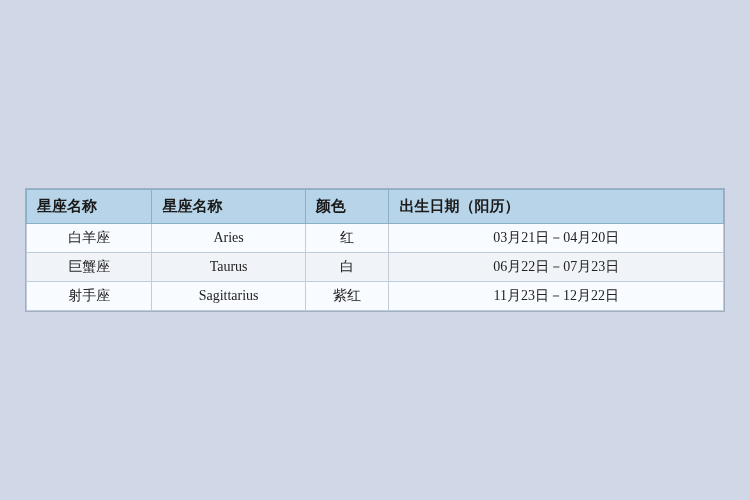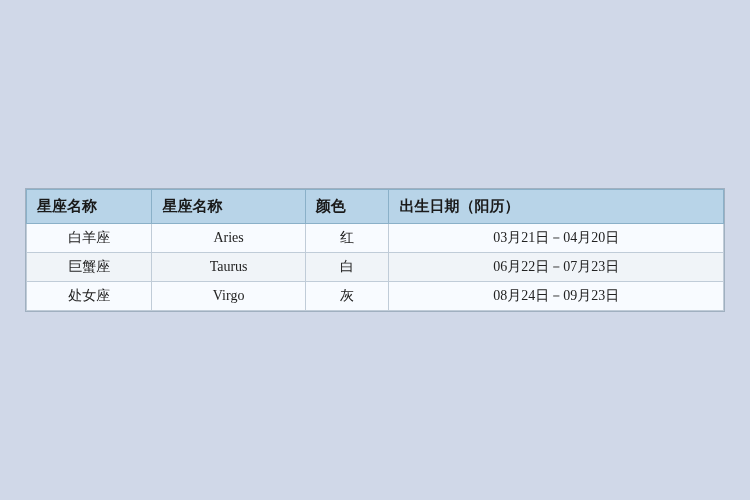--- a/index.html
+++ b/index.html
@@ -70,20 +70,20 @@
           <td>红</td>
           <td>03月21日－04月20日</td>
         </tr>
         <tr>
           <td>巨蟹座</td>
           <td>Taurus</td>
           <td>白</td>
           <td>06月22日－07月23日</td>
         </tr>
         <tr>
-          <td>处女座</td>
-          <td>Virgo</td>
-          <td>灰</td>
-          <td>08月24日－09月23日</td>
+          <td>射手座</td>
+          <td>Sagittarius</td>
+          <td>紫红</td>
+          <td>11月23日－12月22日</td>
         </tr>
       </tbody>
   </table>
 </div>
 
 </body></html>

